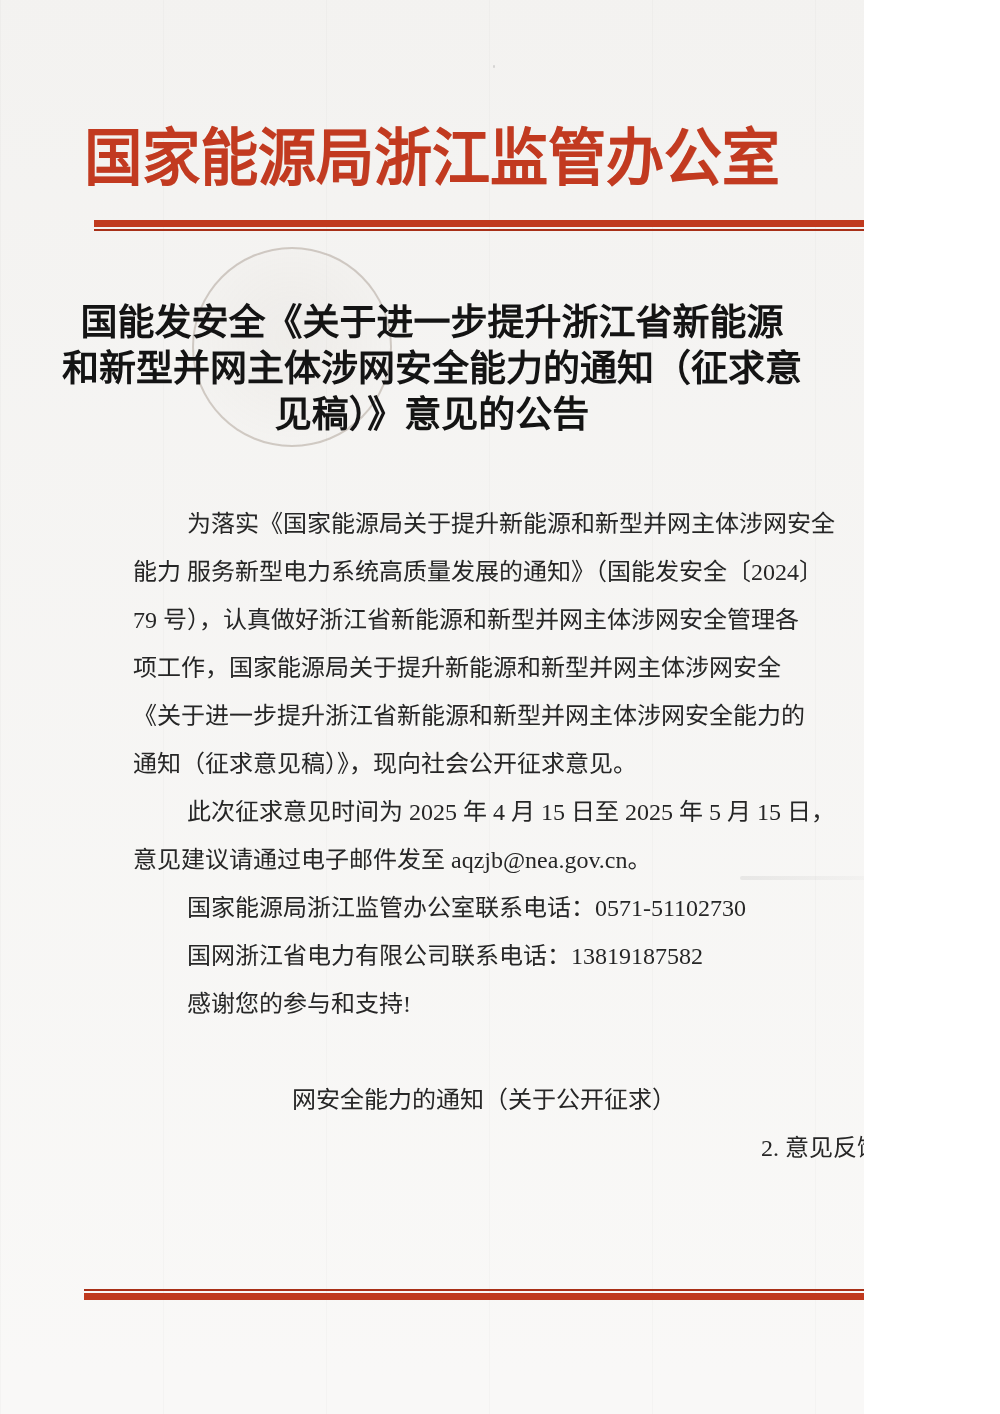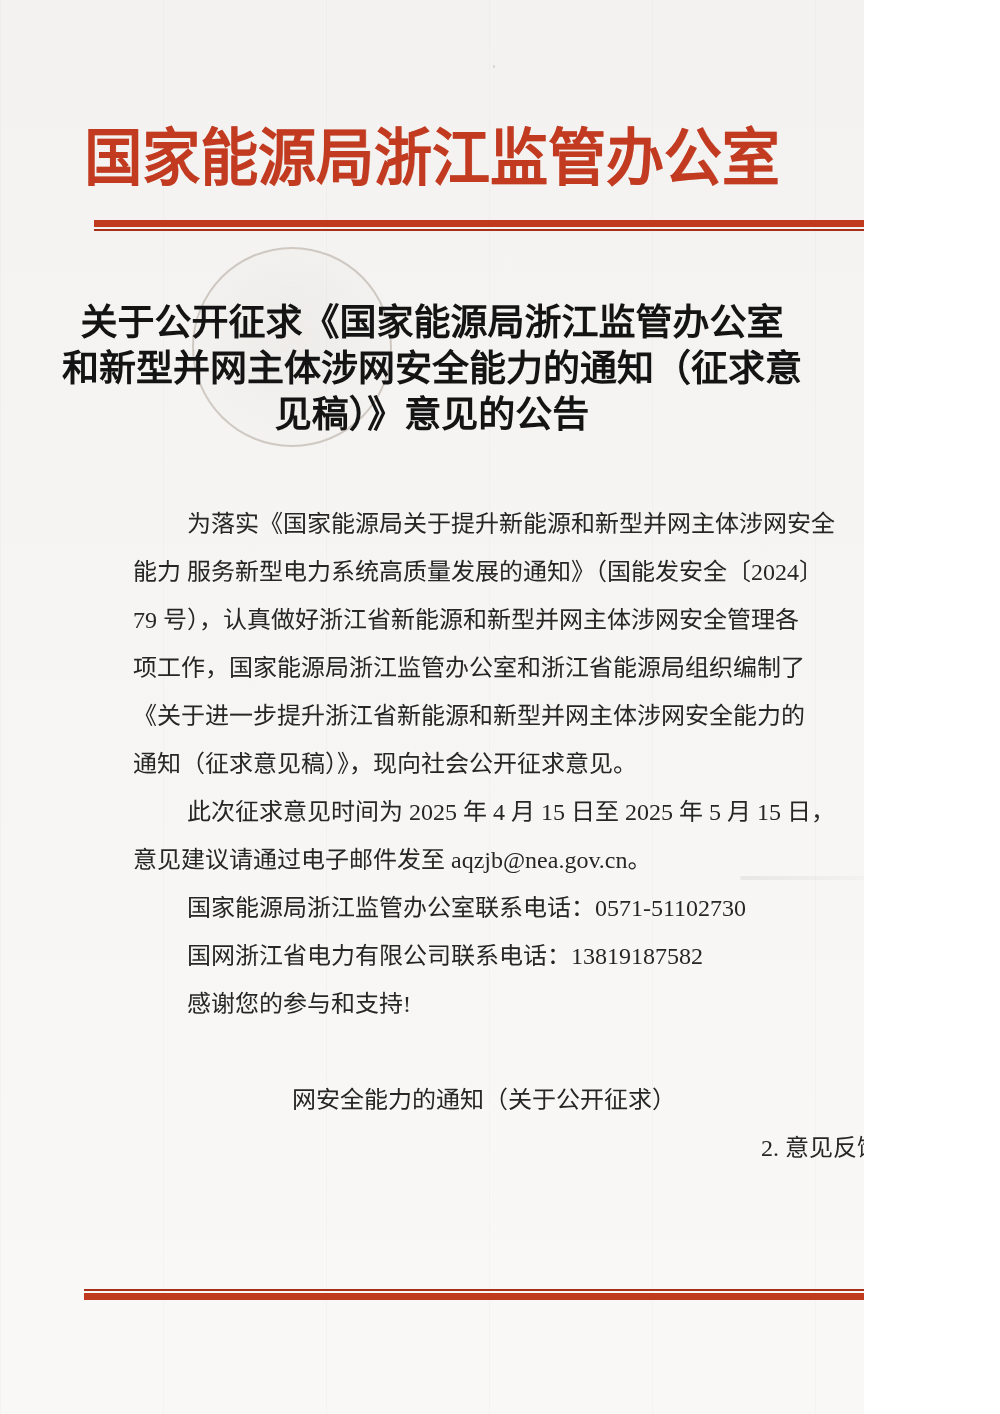--- a/index.html
+++ b/index.html
@@ -116,30 +116,30 @@
 
   <div class="rule rule-top">
     <div class="bar-thick"></div>
     <div class="bar-gap"></div>
     <div class="bar-thin"></div>
   </div>
 
   <div class="stamp"></div>
 
   <h1 class="doc-title">
-      <div class="line">关于公开征求《国家能源局浙江监管办公室</div>
+      <div class="line">国能发安全《关于进一步提升浙江省新能源</div>
       <div class="line">和新型并网主体涉网安全能力的通知（征求意</div>
       <div class="line">见稿）》意见的公告</div>
     </h1>
 
   <div class="doc-body">
       <div class="line" data-indent="para">为落实《国家能源局关于提升新能源和新型并网主体涉网安全</div>
       <div class="line">能力 服务新型电力系统高质量发展的通知》（国能发安全〔2024〕</div>
       <div class="line">79 号），认真做好浙江省新能源和新型并网主体涉网安全管理各</div>
-      <div class="line">项工作，国家能源局浙江监管办公室和浙江省能源局组织编制了</div>
+      <div class="line">项工作，国家能源局关于提升新能源和新型并网主体涉网安全</div>
       <div class="line">《关于进一步提升浙江省新能源和新型并网主体涉网安全能力的</div>
       <div class="line">通知（征求意见稿）》，现向社会公开征求意见。</div>
       <div class="line" data-indent="para">此次征求意见时间为 2025 年 4 月 15 日至 2025 年 5 月 15 日，</div>
       <div class="line">意见建议请通过电子邮件发至 aqzjb@nea.gov.cn。</div>
       <div class="line" data-indent="para">国家能源局浙江监管办公室联系电话：0571-51102730</div>
       <div class="line" data-indent="para">国网浙江省电力有限公司联系电话：13819187582</div>
       <div class="line" data-indent="para">感谢您的参与和支持!</div>
       <div class="line"></div>
       <div class="line" data-indent="att-cont">网安全能力的通知（关于公开征求）</div>
       <div class="line" data-indent="att-num">2. 意见反馈表</div>

